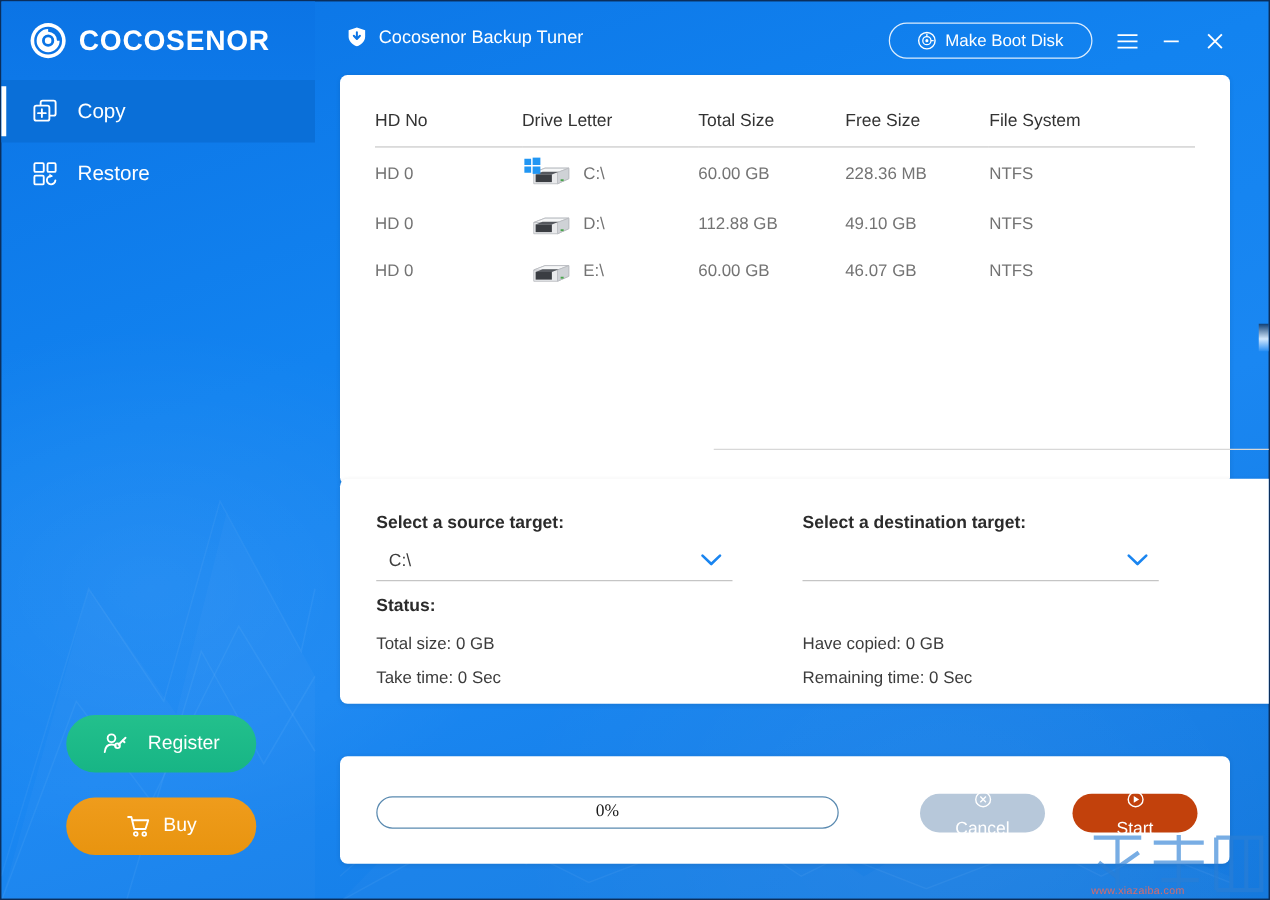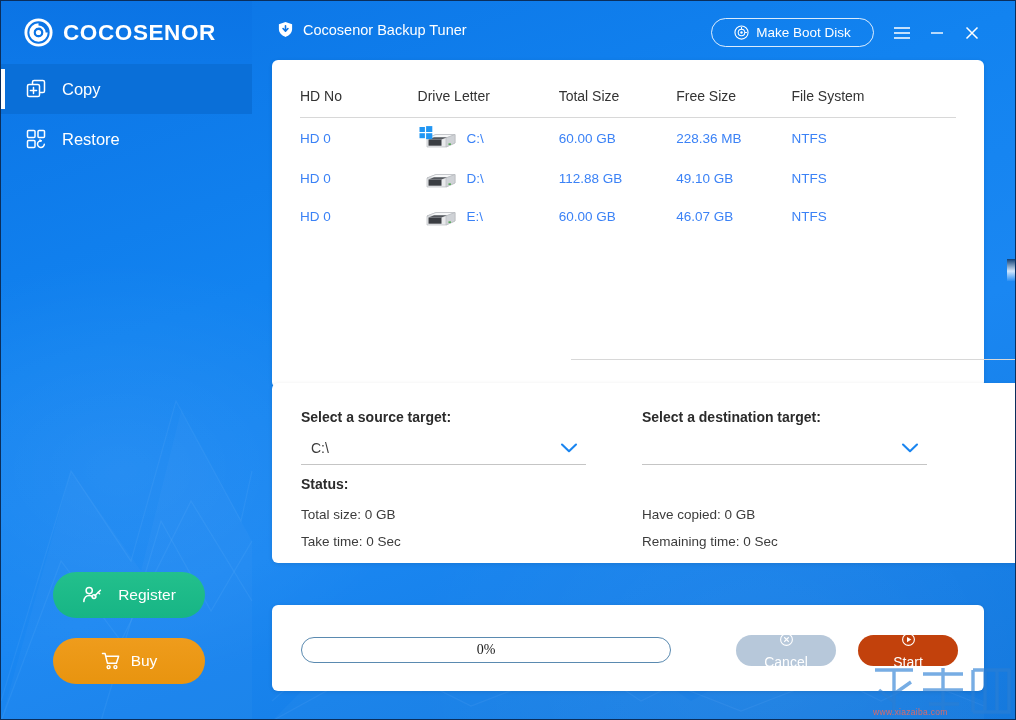--- a/index.html
+++ b/index.html
@@ -119,21 +119,21 @@
   table.drives {
     width: 656px; margin: 0 0 0 28px; border-collapse: collapse;
     table-layout: fixed;
   }
   table.drives th {
     text-align: left; font-size: 14px; font-weight: normal; color: #333333;
     padding: 28px 0 13px 0;
     border-bottom: 1px solid #d8d8d8;
   }
   table.drives td {
-    font-size: 13.5px; color: #3b82f6; height: 38px; padding: 0;
+    font-size: 13.5px; color: #737373; height: 38px; padding: 0;
     vertical-align: middle;
   }
   .col-hd   { width: 100px; }
   .col-drv  { width: 120px; }
   .col-tot  { width: 100px; }
   .col-free { width: 98px; }
   .col-fs   { width: 140px; }
   .drv-cell { display: flex; align-items: center; gap: 9px; }
   .drv-icon { width: 40px; height: 28px; flex: 0 0 auto; }
   .table-footline {

